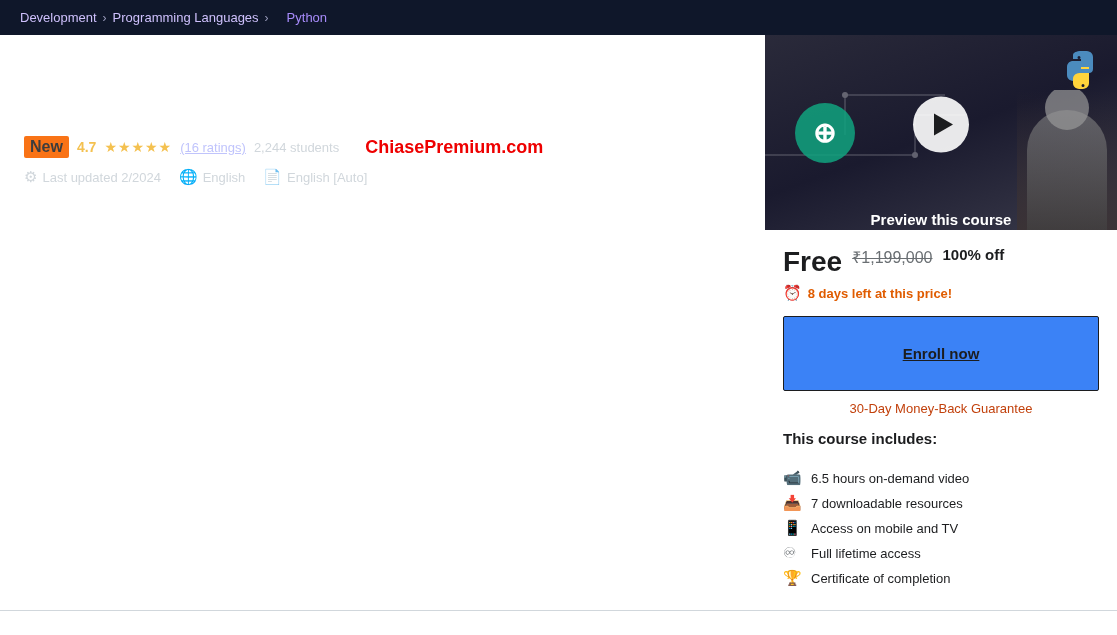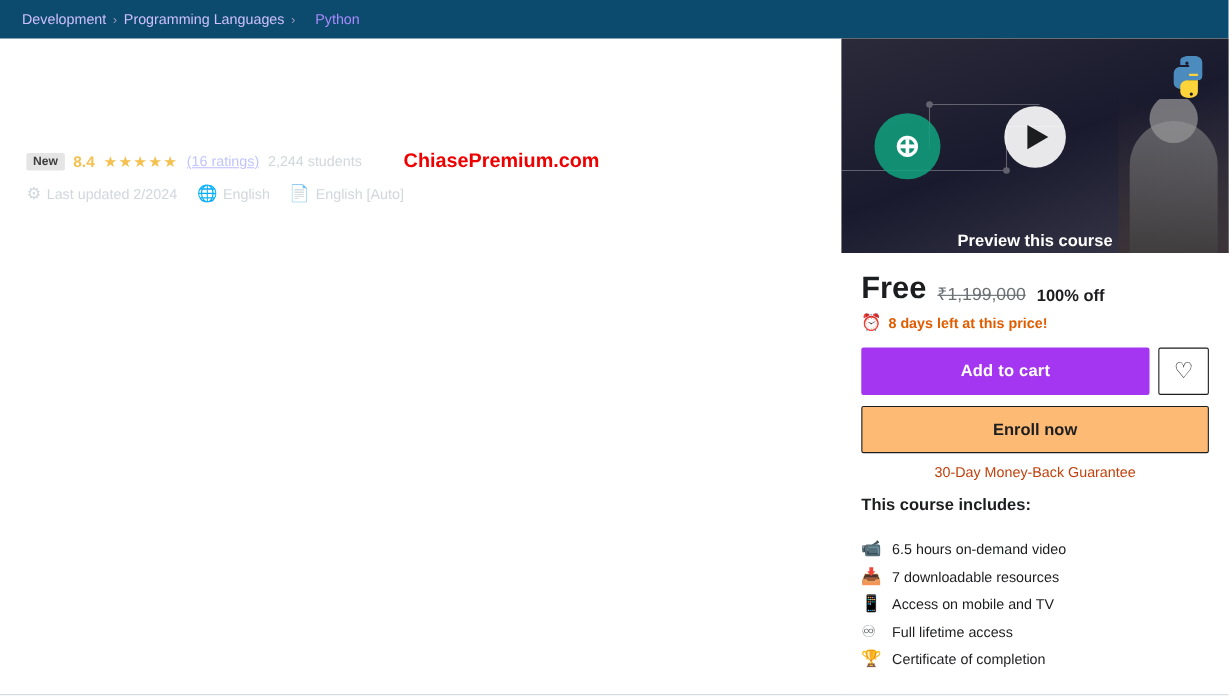--- a/index.html
+++ b/index.html
@@ -1,20 +1,20 @@
 <!DOCTYPE html>
 <html><head>
   <meta charset="utf-8">
   <style>
     * { margin: 0; padding: 0; box-sizing: border-box; }
     body { font-family: 'Segoe UI', Arial, sans-serif; background: #fff; width: 1117px; min-height: 635px; overflow: hidden; }
 
     
     .breadcrumb-bar {
-      background: #0c4a6e;
+      background: #0f172a;
       padding: 10px 20px;
       display: flex;
       align-items: center;
       gap: 6px;
     }
     .breadcrumb-bar a, .breadcrumb-bar span {
       color: #cec0fc;
       font-size: 13px;
       text-decoration: none;
     }
@@ -45,23 +45,23 @@
     }
 
     .rating-row {
       display: flex;
       align-items: center;
       gap: 8px;
       margin-bottom: 10px;
       flex-wrap: wrap;
     }
     .badge-new {
-      background: #e5e5e5;
+      background: #f97316;
       color: #3d3d3d;
-      font-size: 11px;
+      font-size: 16px;
       font-weight: 700;
       padding: 2px 6px;
       border-radius: 2px;
     }
     .rating-score {
       color: #f4c150;
       font-weight: 700;
       font-size: 14px;
     }
     .stars { color: #f4c150; font-size: 14px; letter-spacing: 1px; }
@@ -70,21 +70,21 @@
       font-size: 13px;
       text-decoration: underline;
       cursor: pointer;
     }
     .students-count { color: #d1d7dc; font-size: 13px; }
     .watermark {
       color: #e00;
       font-size: 18px;
       font-weight: 700;
       font-family: Arial, sans-serif;
-      margin-left: 30px;
+      margin-left: 18px;
     }
 
     .creator-row {
       color: #d1d7dc;
       font-size: 13px;
       margin-bottom: 10px;
     }
     .creator-row a { color: #c0c4fc; text-decoration: underline; cursor: pointer; }
 
     .meta-row {
@@ -154,21 +154,21 @@
       transform: translateX(-50%);
       white-space: nowrap;
     }
 
     .sidebar-content {
       padding: 16px 18px;
     }
 
     .price-row {
       display: flex;
-      align-items: flex-end;
+      align-items: flex-start;
       gap: 10px;
       margin-bottom: 6px;
     }
     .price-free {
       font-size: 28px;
       font-weight: 700;
       color: #1c1d1f;
     }
     .price-original {
       font-size: 16px;
@@ -200,28 +200,29 @@
       font-weight: 700;
       border: none;
       padding: 13px 0;
       cursor: pointer;
       border-radius: 2px;
       margin-bottom: 10px;
       letter-spacing: 0.2px;
     }
     .btn-enroll {
       flex: 1;
-      background: #fdba74;
+      background: #3b82f6;
       color: #1c1d1f;
       font-size: 15px;
       font-weight: 700;
       border: 1.5px solid #1c1d1f;
-      padding: 12px 0;
+      padding: 28px 0;
       cursor: pointer;
       border-radius: 2px;
+      text-decoration: underline;
     }
     .btn-wishlist {
       width: 46px;
       background: #fff;
       color: #1c1d1f;
       font-size: 20px;
       border: 1.5px solid #1c1d1f;
       cursor: pointer;
       border-radius: 2px;
       display: flex;
@@ -284,21 +285,21 @@
     <span class="current">Python</span>
   </div>
 
   <div class="content-row">
 
     <div class="left-content">
       <h1 class="course-title">ChatGPT Python Programming: AI Guided Code Mastery</h1>
 
       <div class="rating-row">
         <span class="badge-new">New</span>
-        <span class="rating-score">8.4</span>
+        <span class="rating-score">4.7</span>
         <span class="stars">★★★★★</span>
         <span class="rating-count">(16 ratings)</span>
         <span class="students-count">2,244 students</span>
         <span class="watermark">ChiasePremium.com</span>
       </div>
 
 
       <div class="meta-row">
         <div class="meta-item">
           <span class="meta-icon">⚙</span>
@@ -360,24 +361,20 @@
           <span class="price-free">Free</span>
           <span class="price-original">₹1,199,000</span>
           <span class="price-off">100% off</span>
         </div>
 
         <div class="timer-row">
           <span class="timer-icon">⏰</span>
           <span>8 days left at this price!</span>
         </div>
 
-        <div style="display:flex;gap:8px;margin-bottom:10px;">
-          <button class="btn-add-cart" style="flex:1;margin-bottom:0;">Add to cart</button>
-          <button class="btn-wishlist">♡</button>
-        </div>
 
         <button class="btn-enroll" style="width:100%;margin-bottom:10px;">Enroll now</button>
 
         <p class="money-back">30-Day Money-Back Guarantee</p>
 
         <div class="includes-title">This course includes:</div>
         <ul class="includes-list">
           <li>
             <span class="inc-icon">📹</span>
             <span>6.5 hours on-demand video</span>

